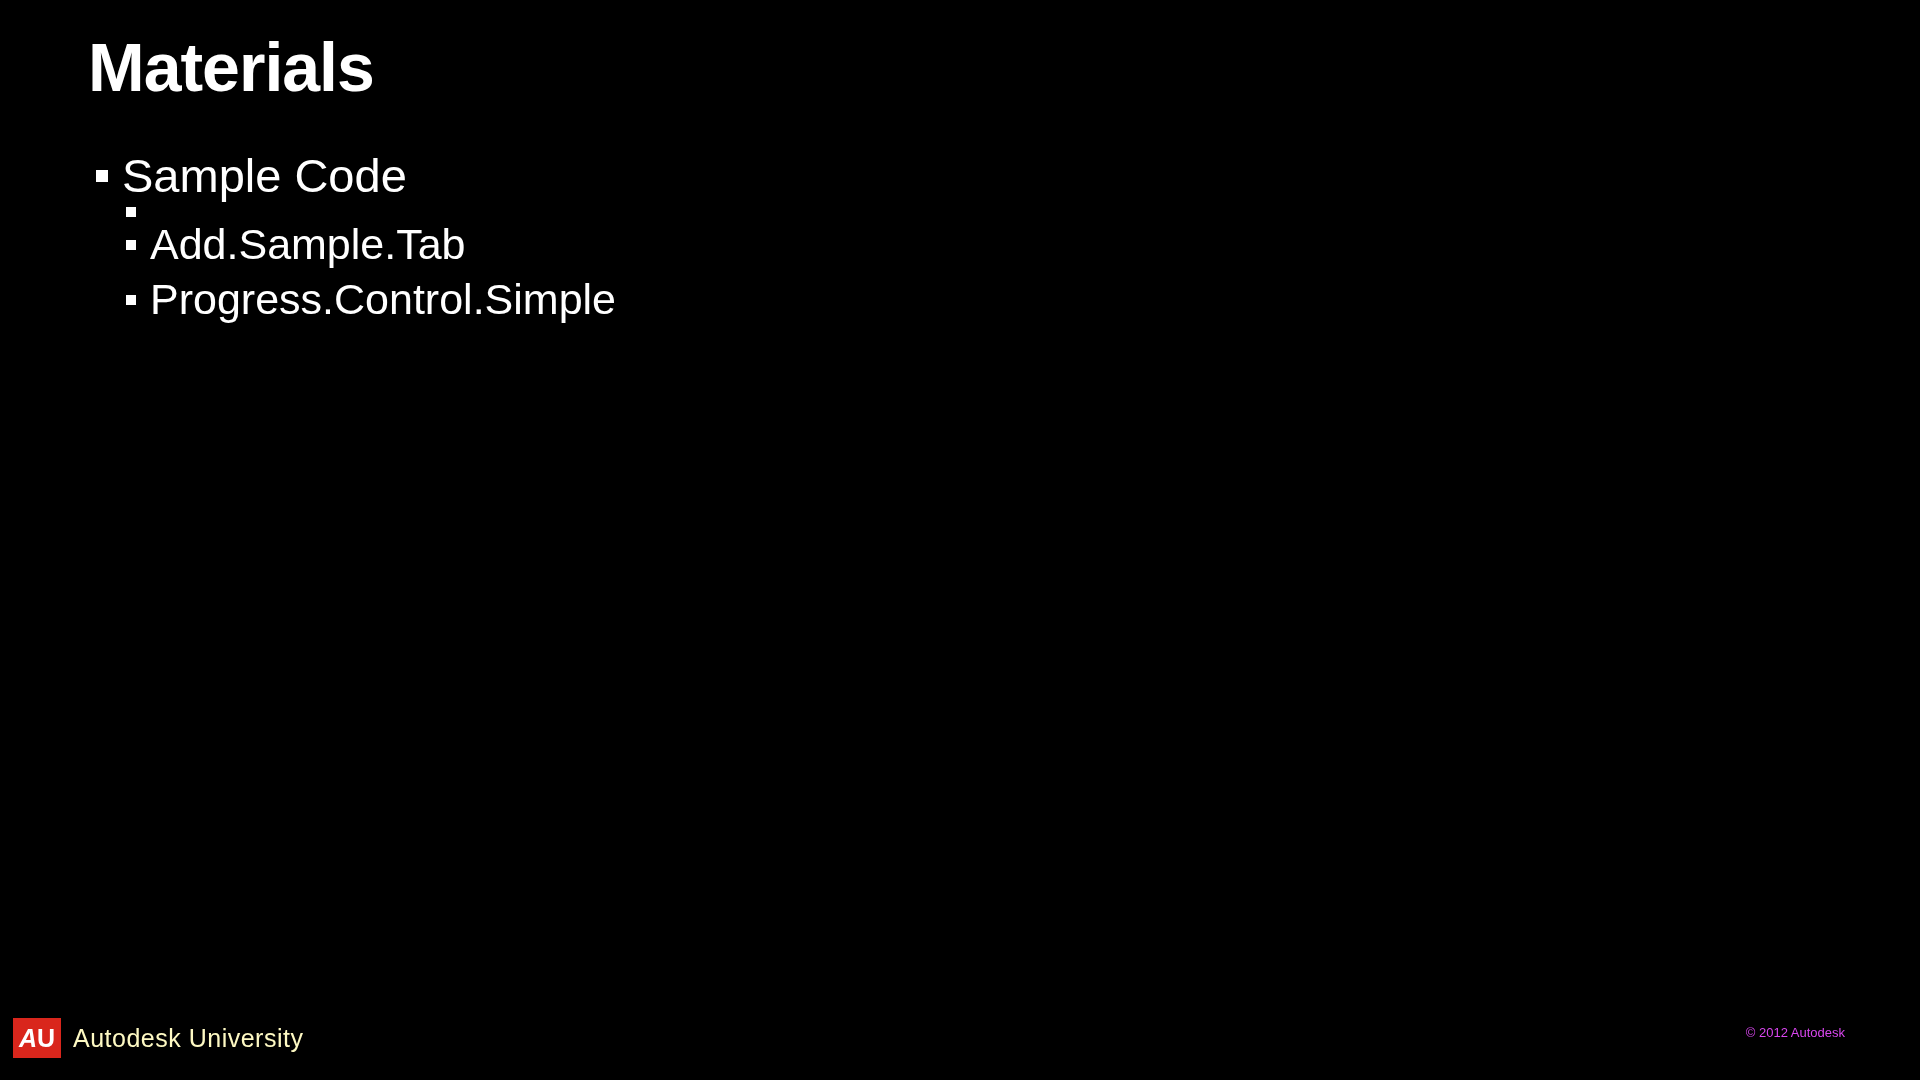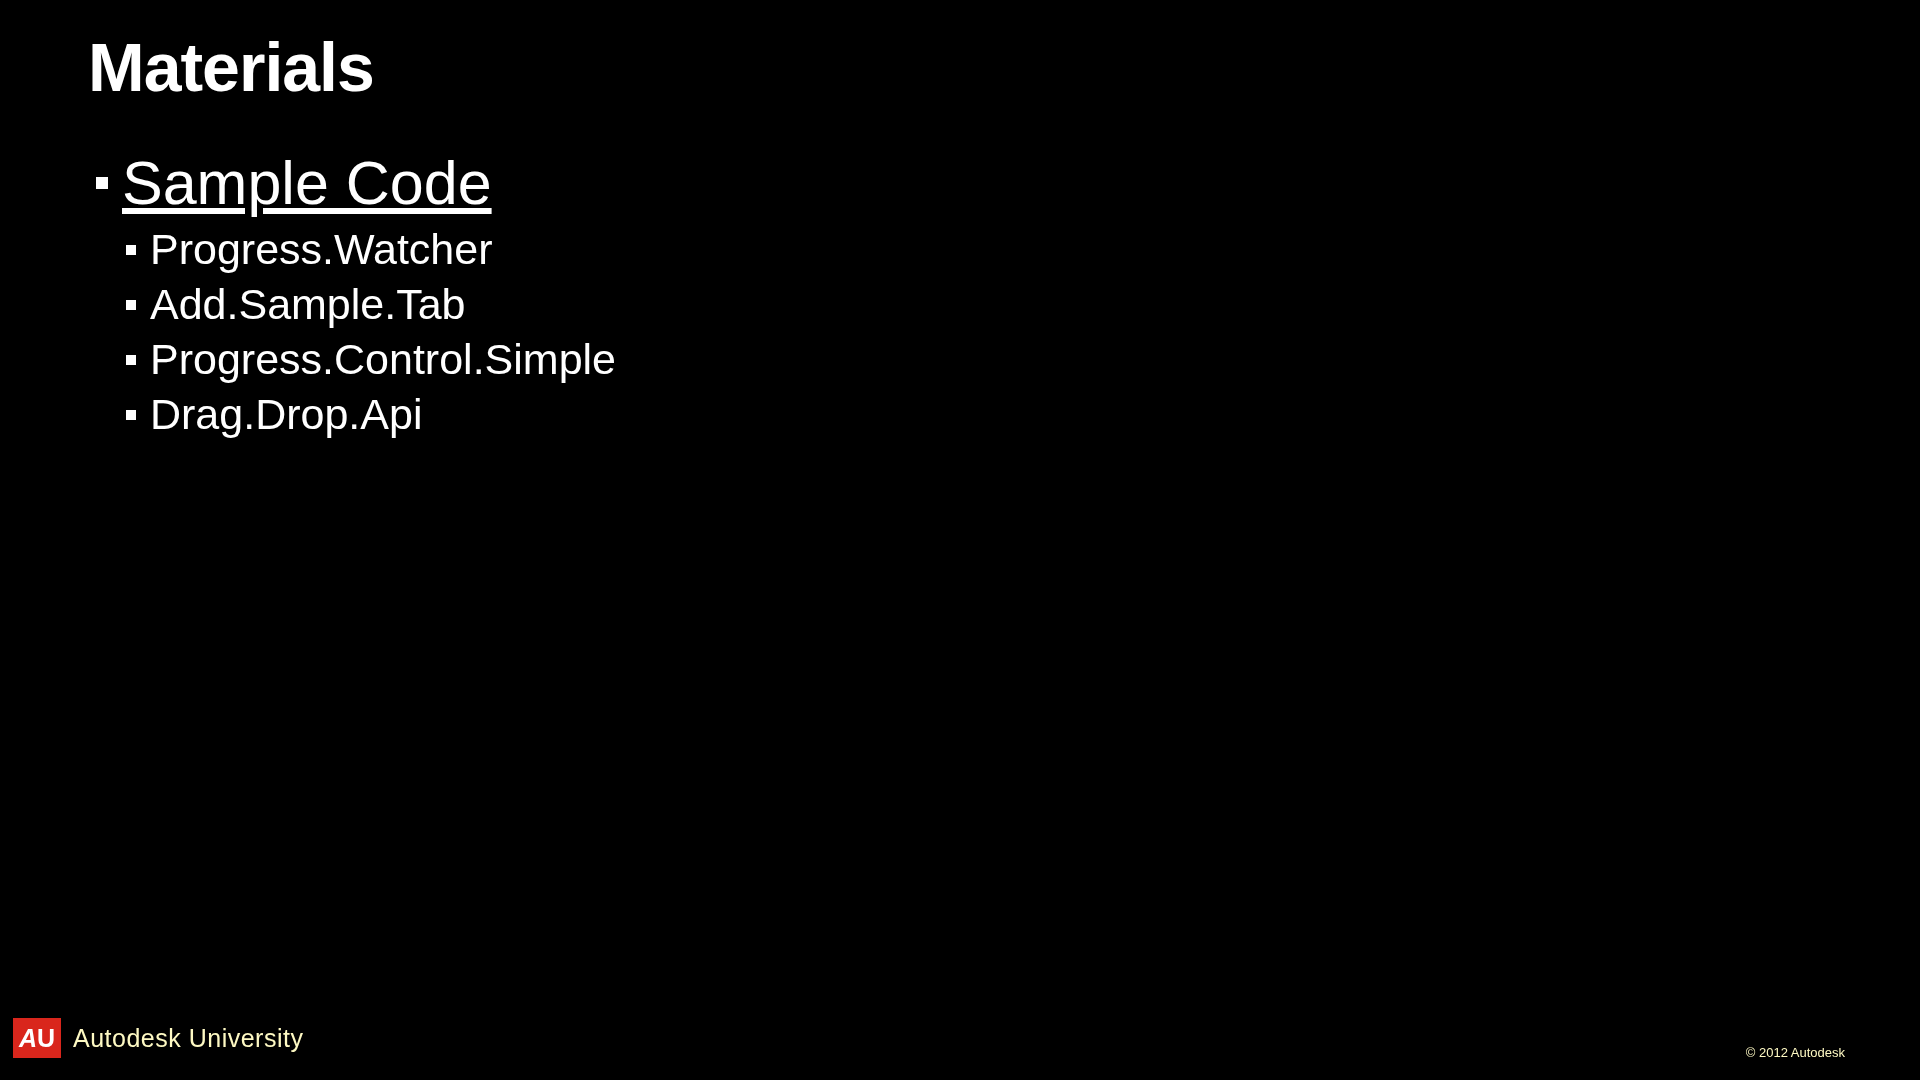--- a/index.html
+++ b/index.html
@@ -39,23 +39,22 @@
   }
   .bullet1 {
     display: inline-block;
     width: 12px;
     height: 12px;
     background: #ffffff;
     margin-right: 14px;
     flex-shrink: 0;
   }
   .level1-text {
-    font-size: 61px;
+    font-size: 47px;
     font-weight: 400;
-    text-decoration: underline;
   }
   .sublist {
     margin: 4px 0 0 30px;
   }
   .level2 {
     display: flex;
     align-items: center;
     margin-bottom: 0px;
     line-height: 1.28;
   }
@@ -102,53 +101,48 @@
   }
   .brand-text {
     font-size: 25px;
     font-weight: 400;
     color: #fef9c3;
     letter-spacing: 0.5px;
   }
   .copyright {
     position: absolute;
     right: 75px;
-    bottom: 20px;
+    bottom: 40px;
     font-size: 13px;
-    color: #fef9c3;
+    color: #d946ef;
   }
 </style>
 </head>
 <body>
 
 <div class="slide">
 
   <div class="title">Materials</div>
 
   <div class="content">
     <div class="level1">
       <span class="bullet1"></span>
       <span class="level1-text">Sample Code</span>
     </div>
     <div class="sublist">
       <div class="level2">
         <span class="bullet2"></span>
-        <span class="level2-text">Progress.Watcher</span>
       </div>
       <div class="level2">
         <span class="bullet2"></span>
         <span class="level2-text">Add.Sample.Tab</span>
       </div>
       <div class="level2">
         <span class="bullet2"></span>
         <span class="level2-text">Progress.Control.Simple</span>
-      </div>
-      <div class="level2">
-        <span class="bullet2"></span>
-        <span class="level2-text">Drag.Drop.Api</span>
       </div>
     </div>
   </div>
 
   <div class="footer">
     <div class="au-logo">
       <span class="au-a">A</span>
         <span class="au-u">U</span>
     </div>
     <div class="brand-text">Autodesk University</div>

